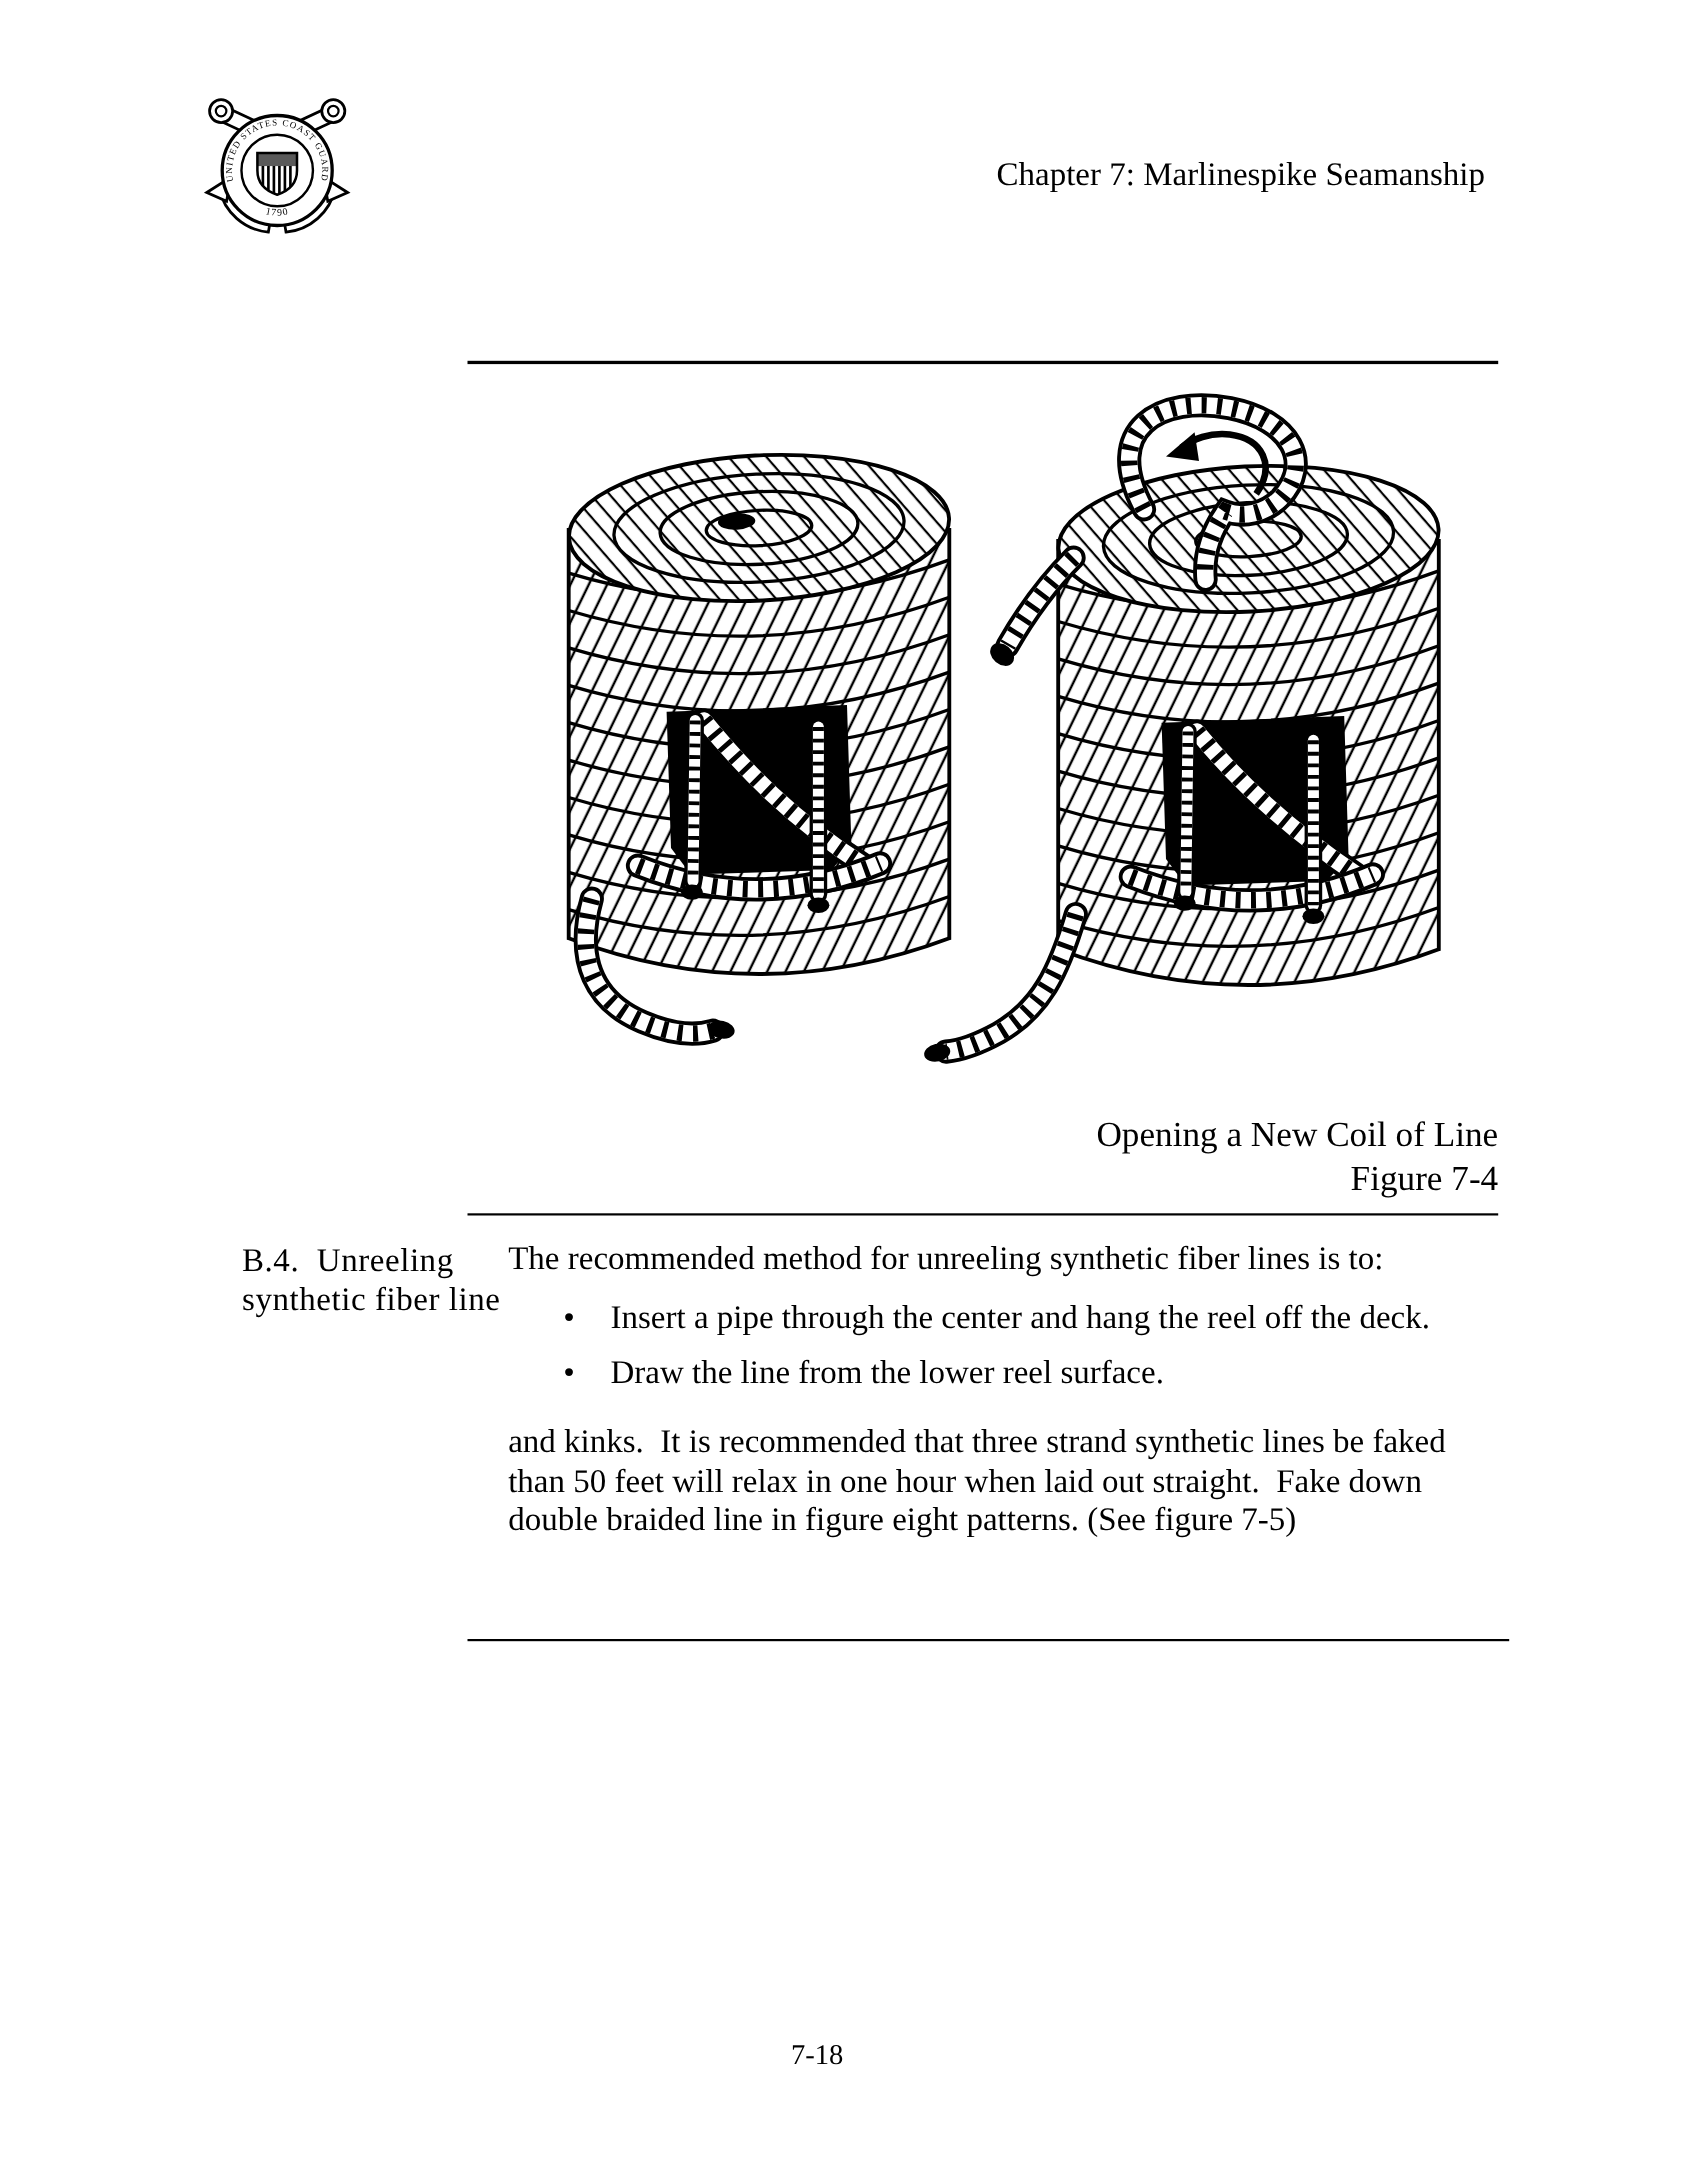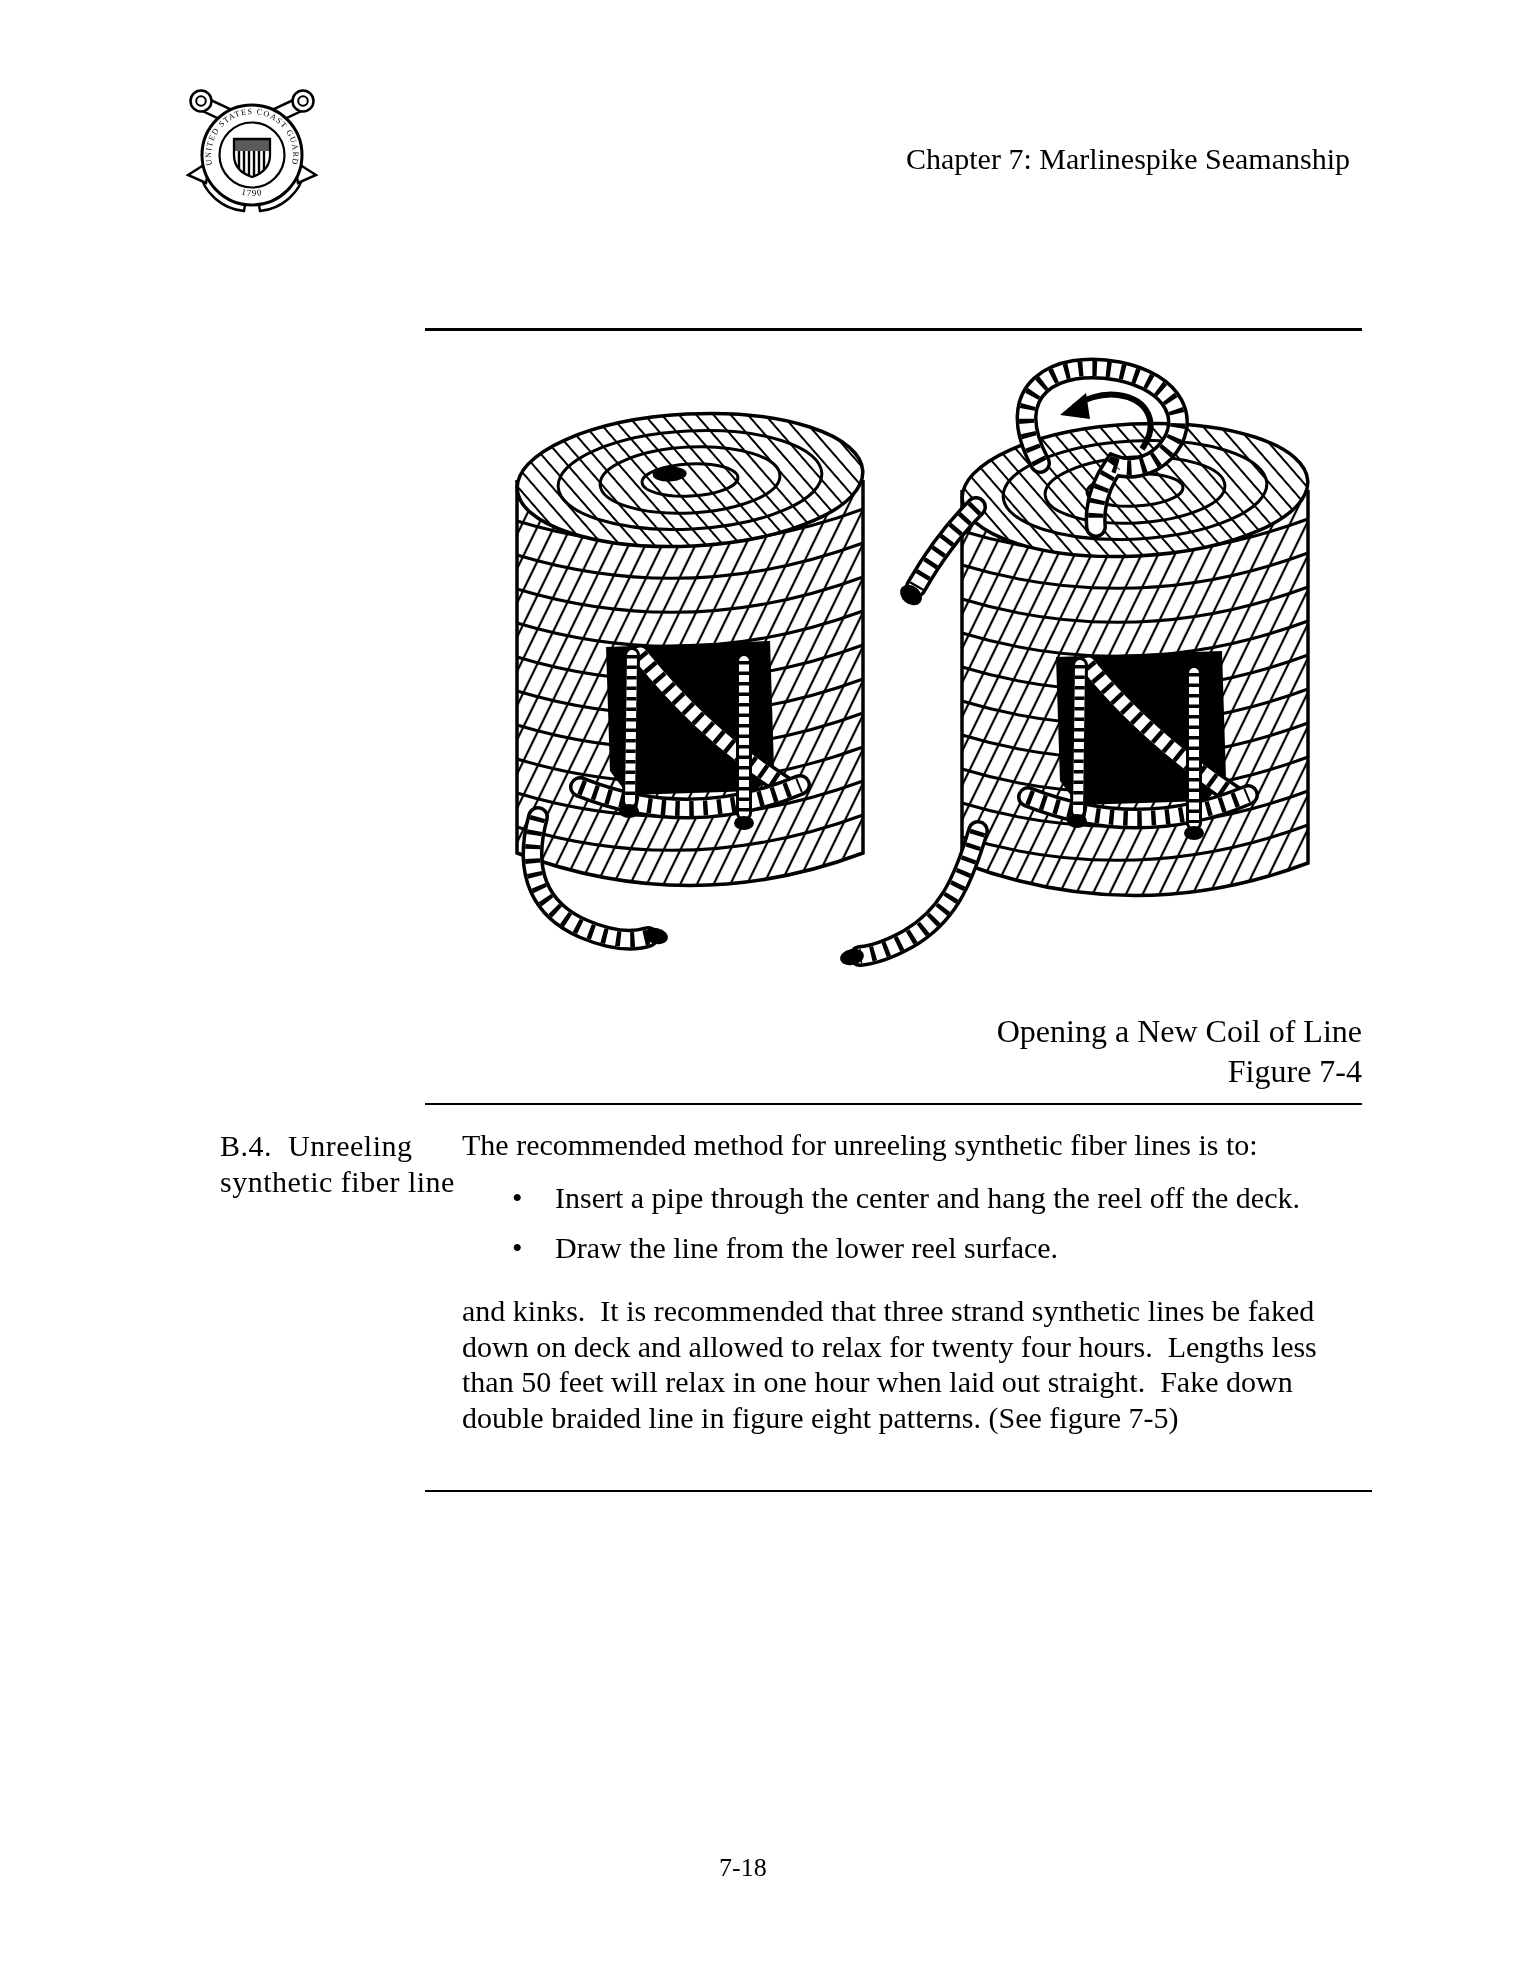--- a/index.html
+++ b/index.html
@@ -266,21 +266,20 @@
 
   <div class="bullet-row b1">
     <span class="bullet">•</span><span class="tline">Insert a pipe through the center and hang the reel off the deck.</span>
   </div>
   <div class="bullet-row b2">
     <span class="bullet">•</span><span class="tline">Draw the line from the lower reel surface.</span>
   </div>
 
   <div class="para">
     <div class="tline">and kinks.  It is recommended that three strand synthetic lines be faked</div>
-    <div class="tline">down on deck and allowed to relax for twenty four hours.  Lengths less</div>
     <div class="tline">than 50 feet will relax in one hour when laid out straight.  Fake down</div>
     <div class="tline">double braided line in figure eight patterns. (See figure 7-5)</div>
   </div>
 
   <div class="rule rule3"></div>
 
   <div class="pageno">7-18</div>
 
 </div>
 

